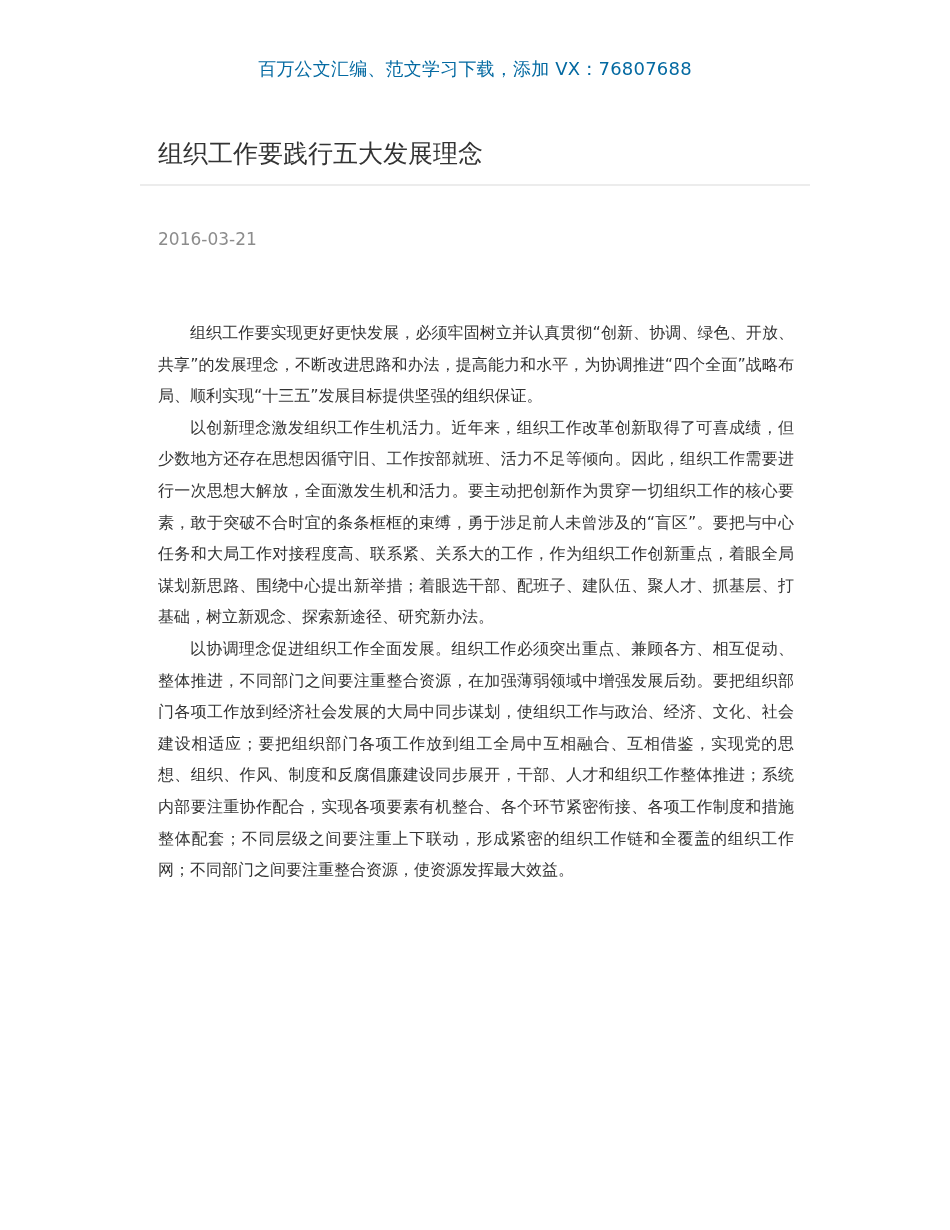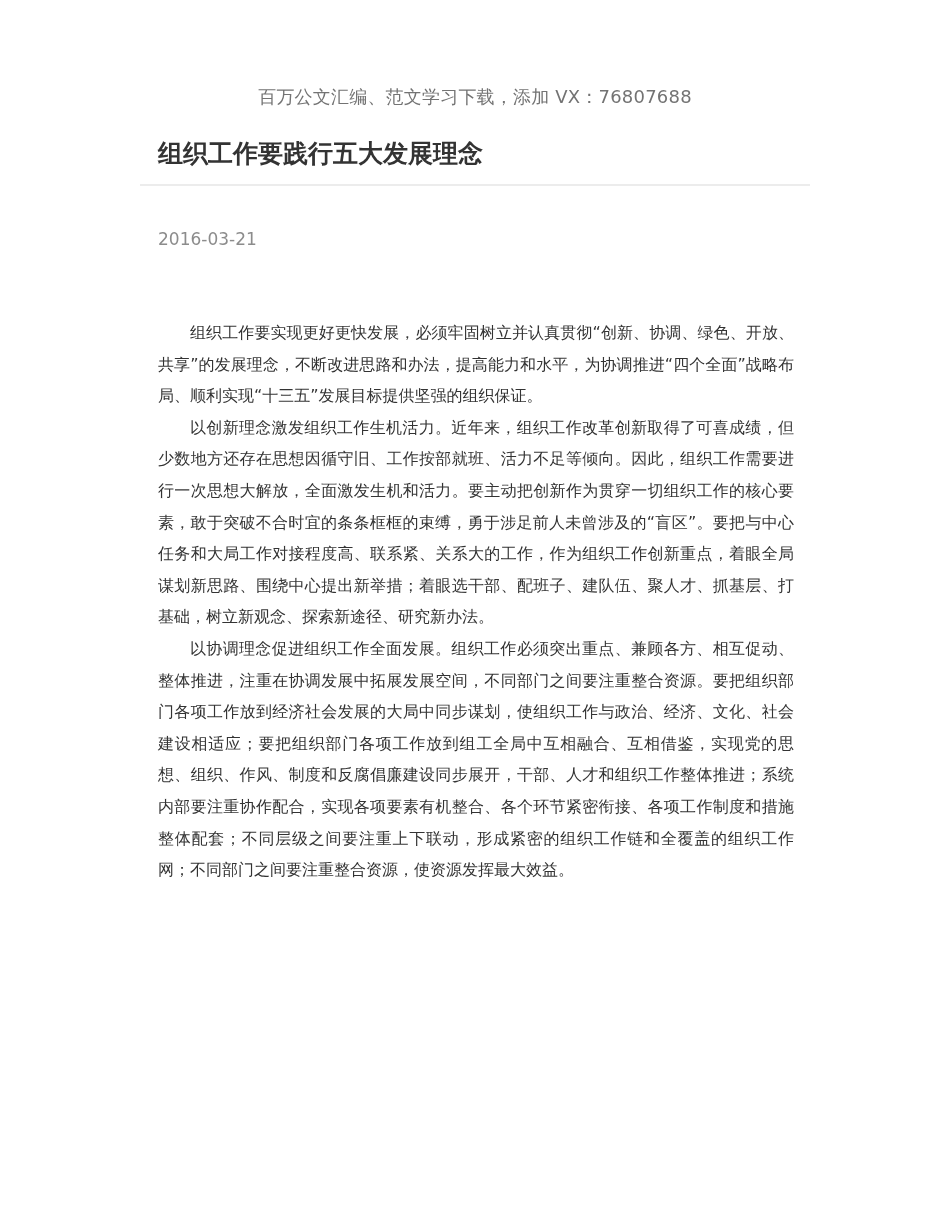--- a/index.html
+++ b/index.html
@@ -13,35 +13,34 @@
       position: relative;
       overflow: hidden;
       font-family: "DejaVu Sans", "Liberation Sans", sans-serif;
     }
     .watermark {
       position: absolute;
       top: 56px;
       left: 0;
       width: 950px;
       text-align: center;
-      color: #737373;
+      color: #0369a1;
       font-size: 18px;
       line-height: 26px;
       letter-spacing: 0.2px;
-      margin-top: 28px;
     }
     .article-title {
       position: absolute;
       top: 136px;
       left: 158px;
       font-size: 25px;
       line-height: 36px;
       color: #333333;
       margin: 0;
-      font-weight: bold;
+      font-weight: normal;
     }
     .divider {
       position: absolute;
       top: 184px;
       left: 140px;
       width: 670px;
       height: 0;
       border-top: 2px solid #ececec;
     }
     .date {
@@ -74,14 +73,14 @@
 
 <h1 class="article-title">组织工作要践行五大发展理念</h1>
 
 <div class="divider"></div>
 
 <div class="date">2016-03-21</div>
 
 <div class="body-content">
   <p>组织工作要实现更好更快发展，必须牢固树立并认真贯彻“创新、协调、绿色、开放、共享”的发展理念，不断改进思路和办法，提高能力和水平，为协调推进“四个全面”战略布局、顺利实现“十三五”发展目标提供坚强的组织保证。</p>
   <p>以创新理念激发组织工作生机活力。近年来，组织工作改革创新取得了可喜成绩，但少数地方还存在思想因循守旧、工作按部就班、活力不足等倾向。因此，组织工作需要进行一次思想大解放，全面激发生机和活力。要主动把创新作为贯穿一切组织工作的核心要素，敢于突破不合时宜的条条框框的束缚，勇于涉足前人未曾涉及的“盲区”。要把与中心任务和大局工作对接程度高、联系紧、关系大的工作，作为组织工作创新重点，着眼全局谋划新思路、围绕中心提出新举措；着眼选干部、配班子、建队伍、聚人才、抓基层、打基础，树立新观念、探索新途径、研究新办法。</p>
-  <p>以协调理念促进组织工作全面发展。组织工作必须突出重点、兼顾各方、相互促动、整体推进，注重在协调发展中拓展发展空间，不同部门之间要注重整合资源。要把组织部门各项工作放到经济社会发展的大局中同步谋划，使组织工作与政治、经济、文化、社会建设相适应；要把组织部门各项工作放到组工全局中互相融合、互相借鉴，实现党的思想、组织、作风、制度和反腐倡廉建设同步展开，干部、人才和组织工作整体推进；系统内部要注重协作配合，实现各项要素有机整合、各个环节紧密衔接、各项工作制度和措施整体配套；不同层级之间要注重上下联动，形成紧密的组织工作链和全覆盖的组织工作网；不同部门之间要注重整合资源，使资源发挥最大效益。</p>
+  <p>以协调理念促进组织工作全面发展。组织工作必须突出重点、兼顾各方、相互促动、整体推进，不同部门之间要注重整合资源，在加强薄弱领域中增强发展后劲。要把组织部门各项工作放到经济社会发展的大局中同步谋划，使组织工作与政治、经济、文化、社会建设相适应；要把组织部门各项工作放到组工全局中互相融合、互相借鉴，实现党的思想、组织、作风、制度和反腐倡廉建设同步展开，干部、人才和组织工作整体推进；系统内部要注重协作配合，实现各项要素有机整合、各个环节紧密衔接、各项工作制度和措施整体配套；不同层级之间要注重上下联动，形成紧密的组织工作链和全覆盖的组织工作网；不同部门之间要注重整合资源，使资源发挥最大效益。</p>
 </div>
 
 </body></html>

